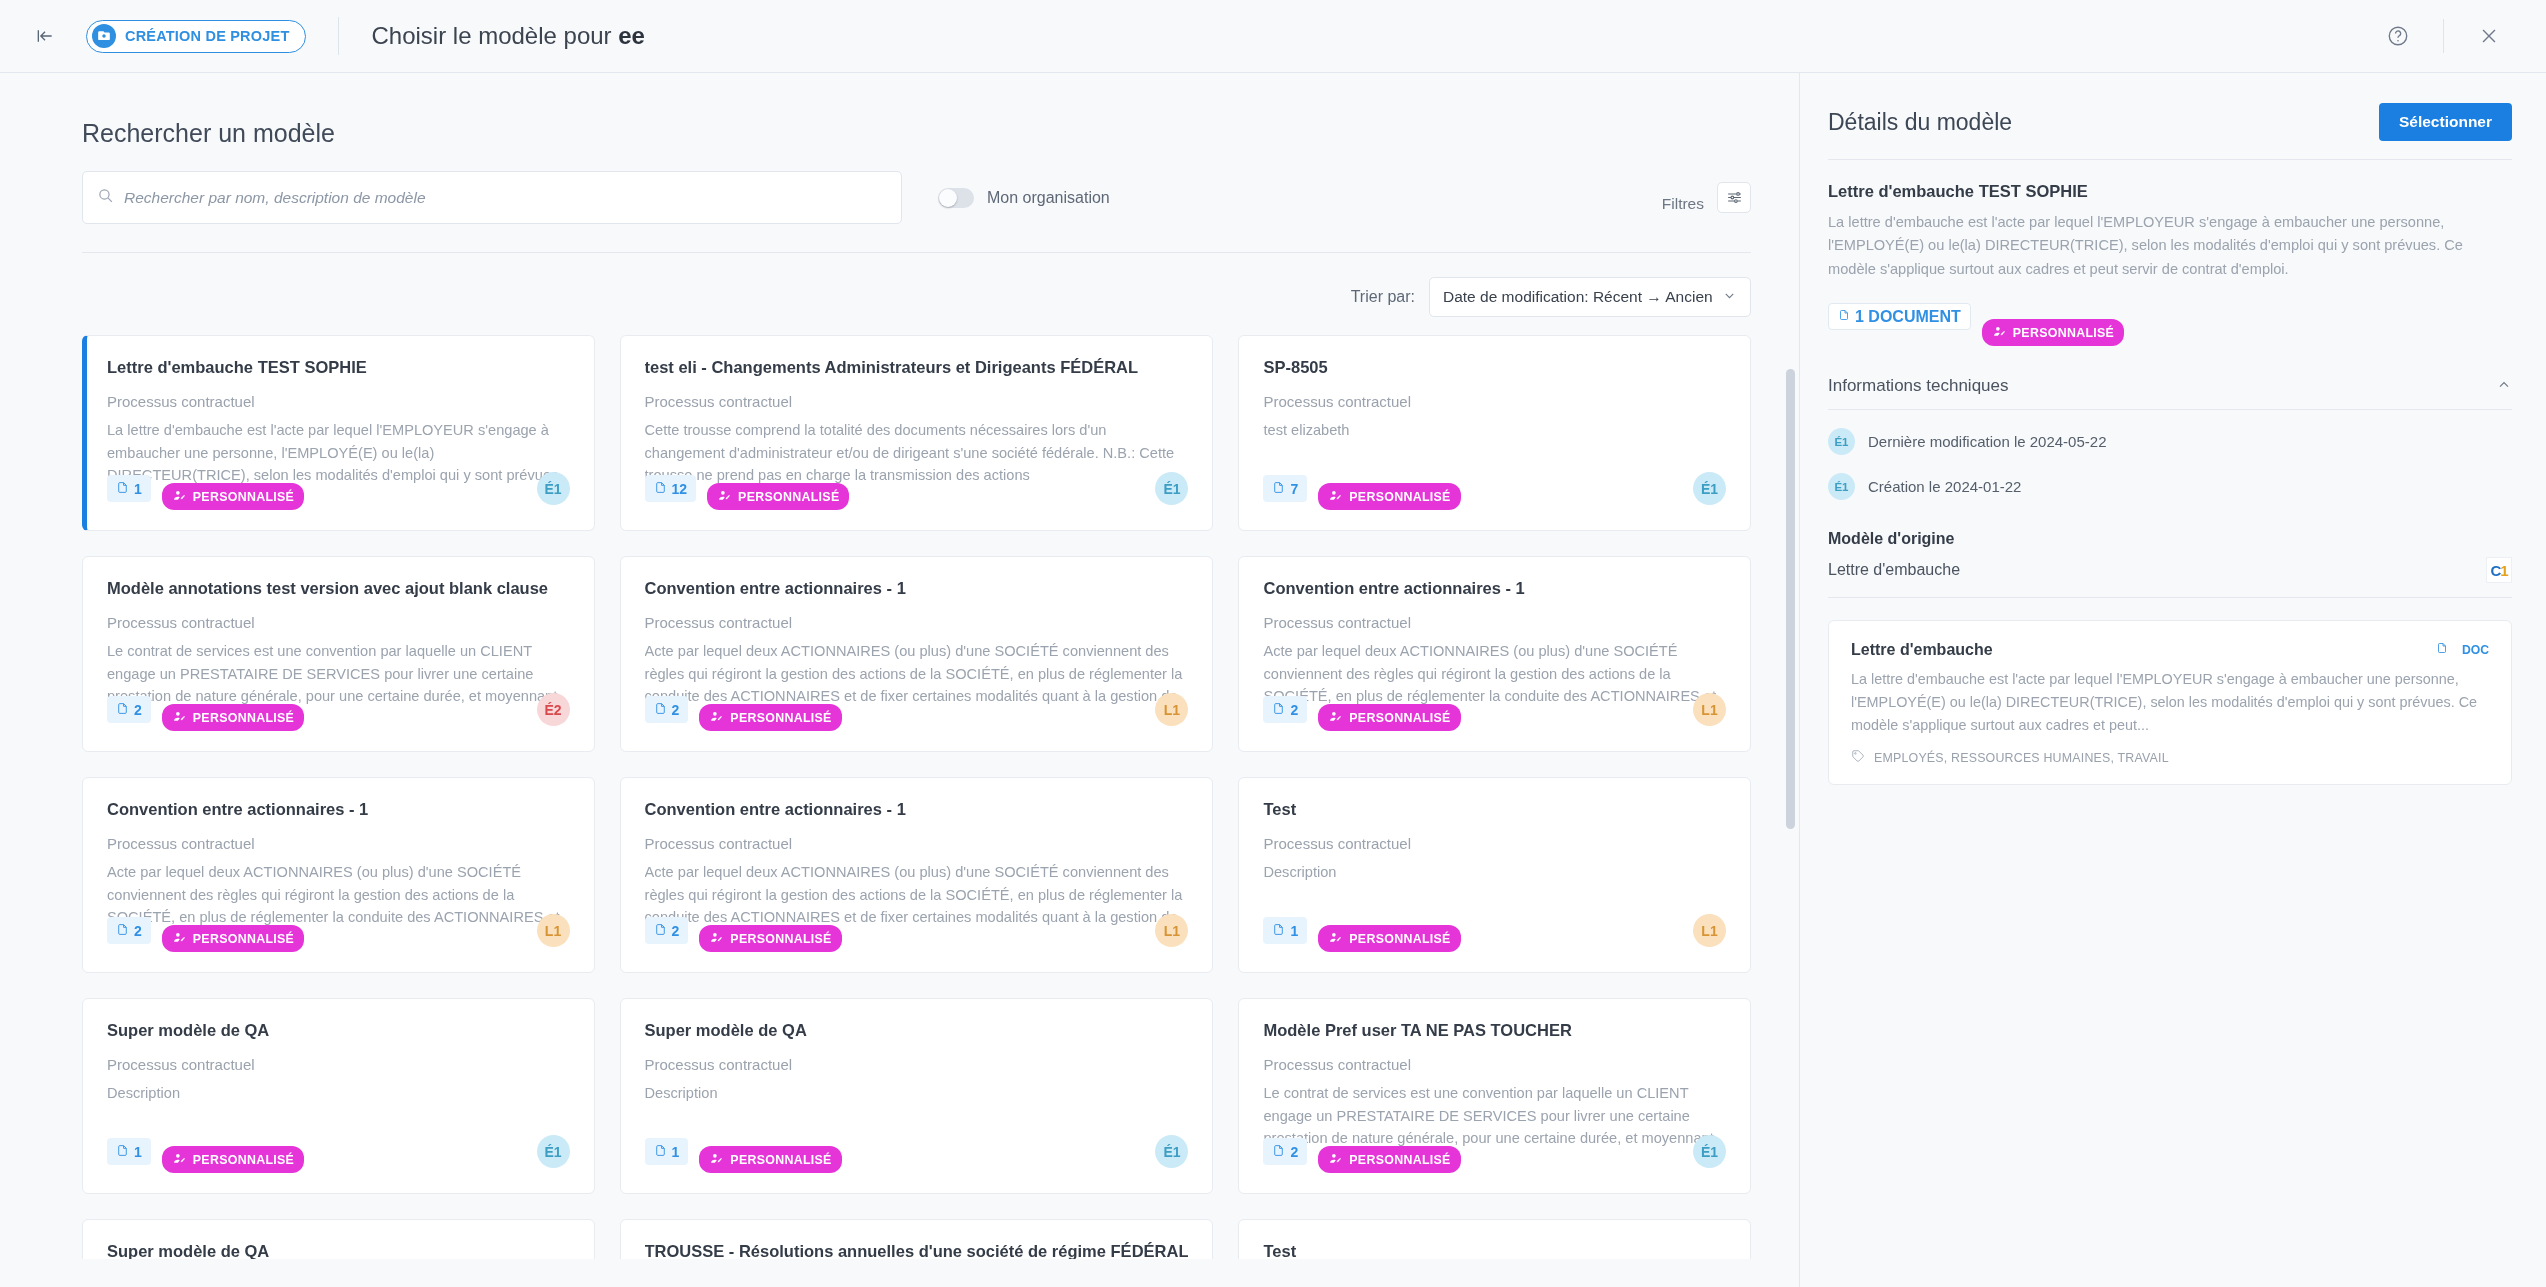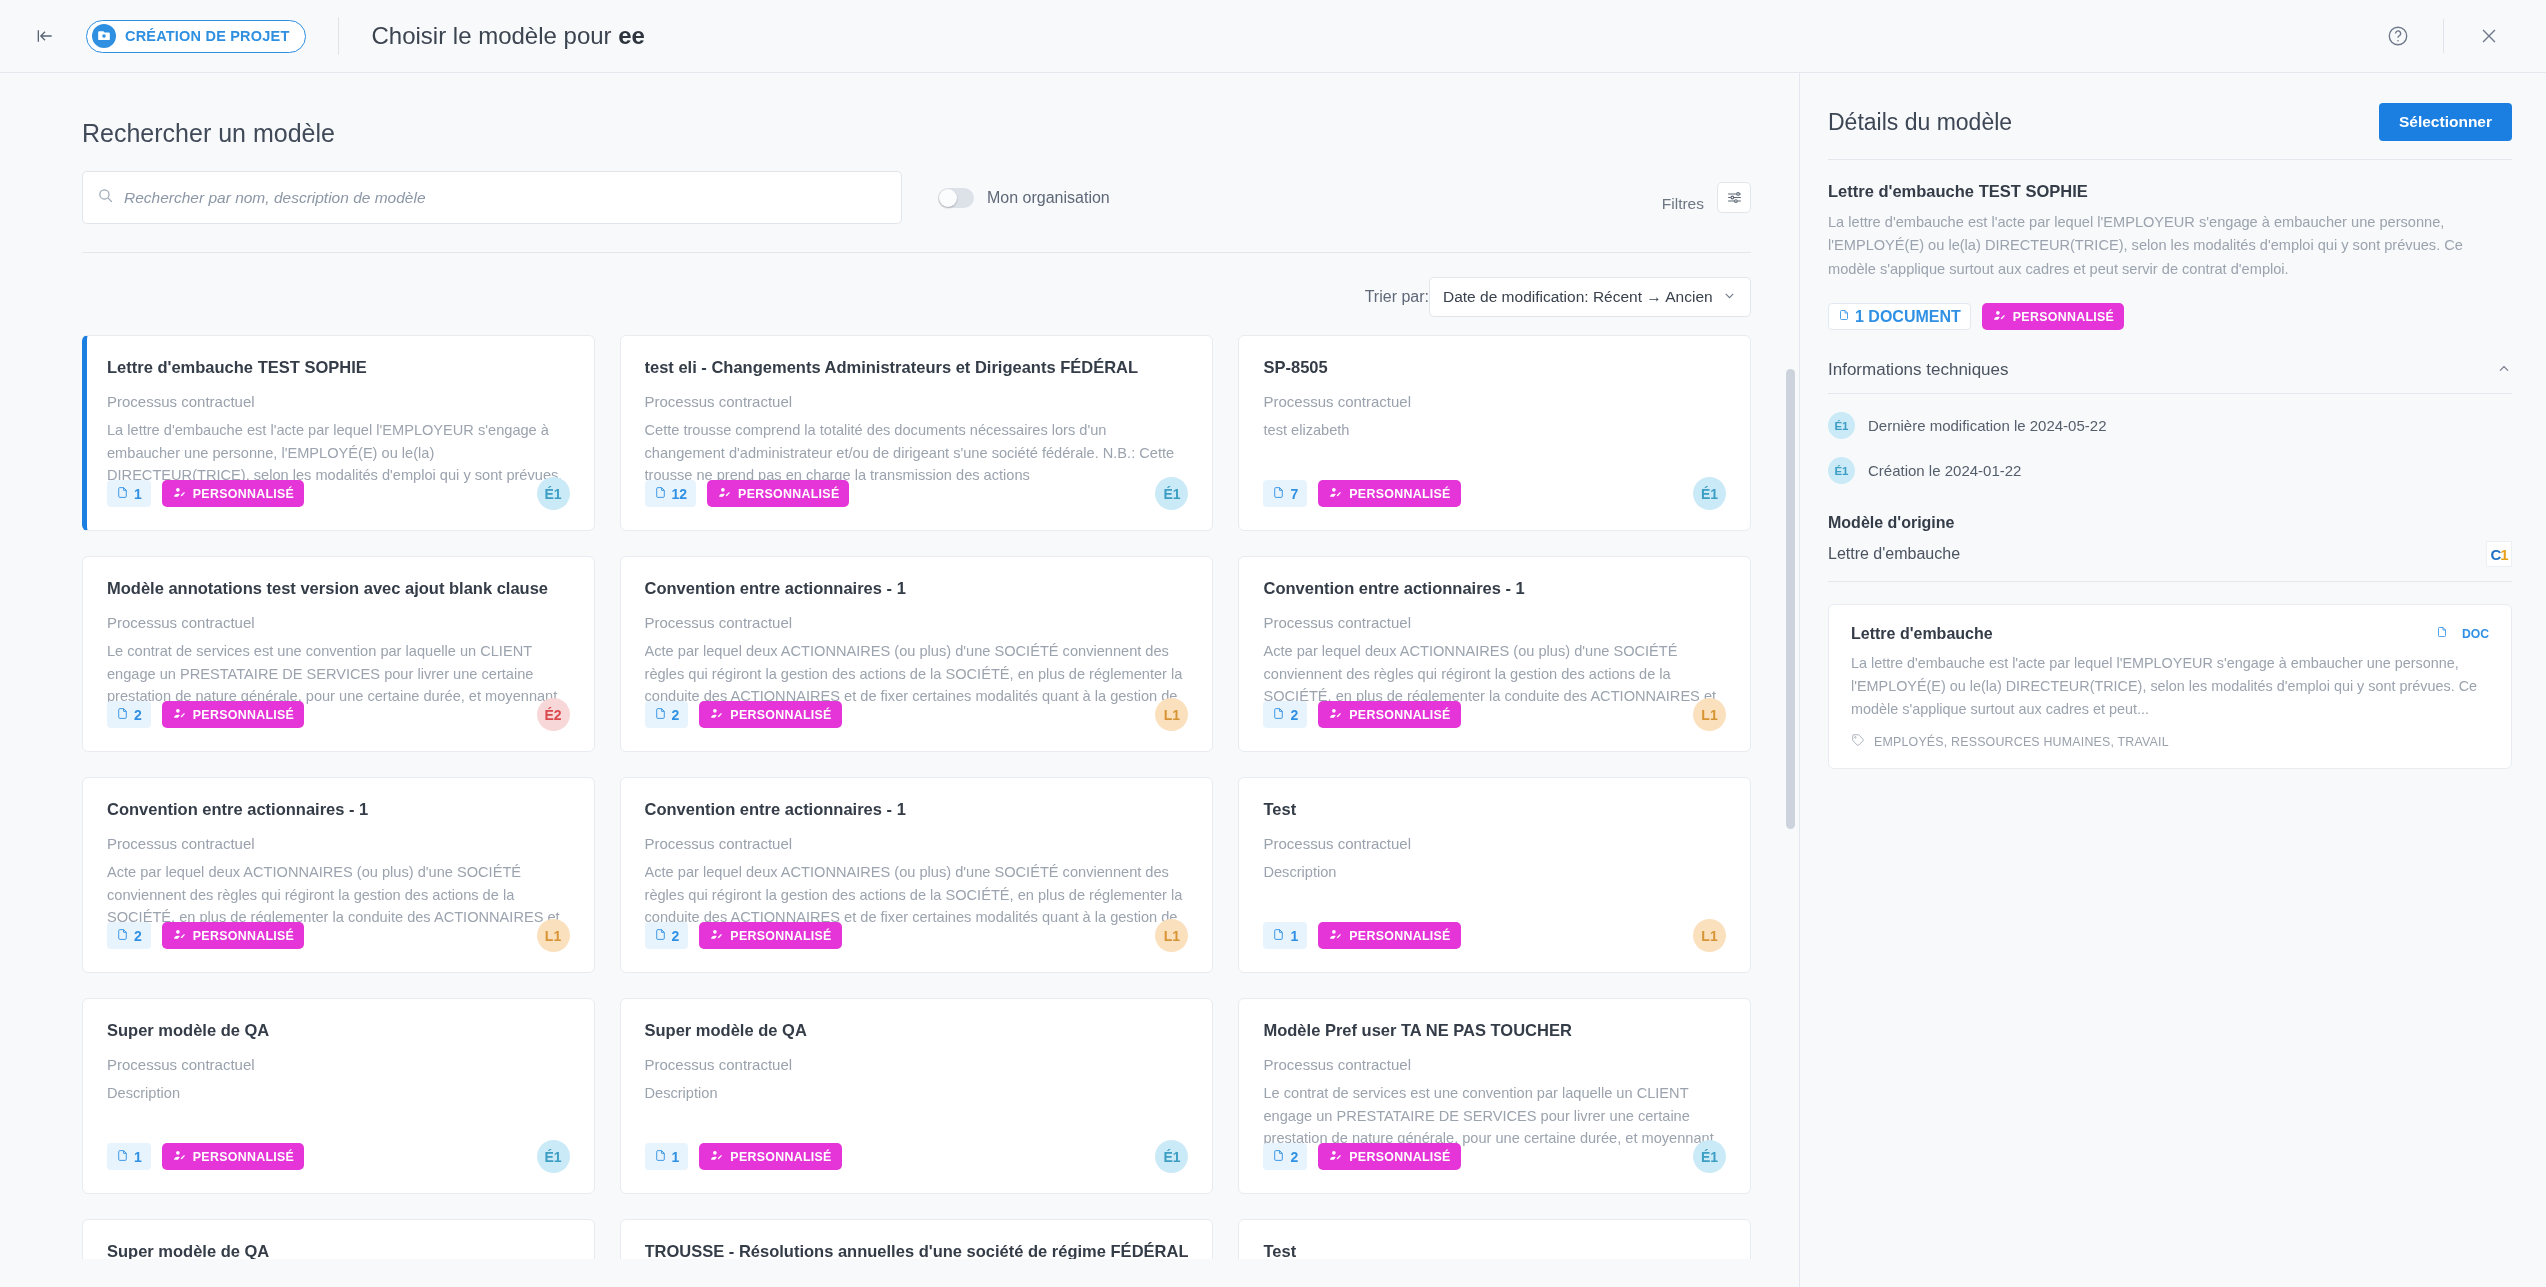--- a/index.html
+++ b/index.html
@@ -116,21 +116,21 @@
     width: 34px; height: 31px; border: 1px solid #e1e6ed; border-radius: 5px;
     background: #fff; display: flex; align-items: center; justify-content: center;
     color: #5e6876;
   }
   .filters-btn svg { width: 17px; height: 17px; }
 
   .hr { height: 1px; background: #e4e8ee; margin: 28px 0 0 0; }
 
   .sort-row {
     display: flex; align-items: center; justify-content: flex-end;
-    padding: 24px 0 18px 0;
+    gap: 14px; padding: 24px 0 18px 0;
   }
   .sort-label { font-size: 16px; color: #5f6877; }
   .sort-select {
     width: 322px; height: 40px; background: #fff;
     border: 1px solid #e1e6ed; border-radius: 5px;
     display: flex; align-items: center; padding: 0 13px;
     font-size: 15.5px; color: #39414d; cursor: pointer;
   }
   .sort-select .chev { margin-left: auto; color: #707a88; font-size: 13px; }
 
@@ -171,23 +171,23 @@
     display: flex; align-items: center; gap: 11px;
   }
   .card.selected .card-foot { left: 20px; }
   .chip-doc {
     background: #e8f4fd; color: #2f90e4; border-radius: 4px;
     height: 27px; display: inline-flex; align-items: center; gap: 5px;
     padding: 0 9px; font-size: 14px; font-weight: 600;
   }
   .chip-doc svg { width: 13px; height: 15px; }
   .chip-perso {
-    background: #e534d8; color: #fff; border-radius: 5px;
+    background: #e534d8; color: #fff; border-radius: 12px;
     height: 27px; display: inline-flex; align-items: center; gap: 6px;
-    padding: 0 10px; font-size: 12.4px; font-weight: bold; letter-spacing: .3px;
+    padding: 0 10px; font-size: 12.4px; font-weight: bold; letter-spacing: .3px; margin-top: 16px;
   }
   .chip-perso svg { width: 15px; height: 13px; }
   .avatar {
     margin-left: auto; width: 33px; height: 33px; border-radius: 50%;
     display: flex; align-items: center; justify-content: center;
     font-size: 14px; font-weight: 600;
   }
   .av-blue   { background: #cbeaf7; color: #3d9ec4; }
   .av-orange { background: #fbe0bd; color: #d79434; }
   .av-red    { background: #f8d7d8; color: #d9484d; }

